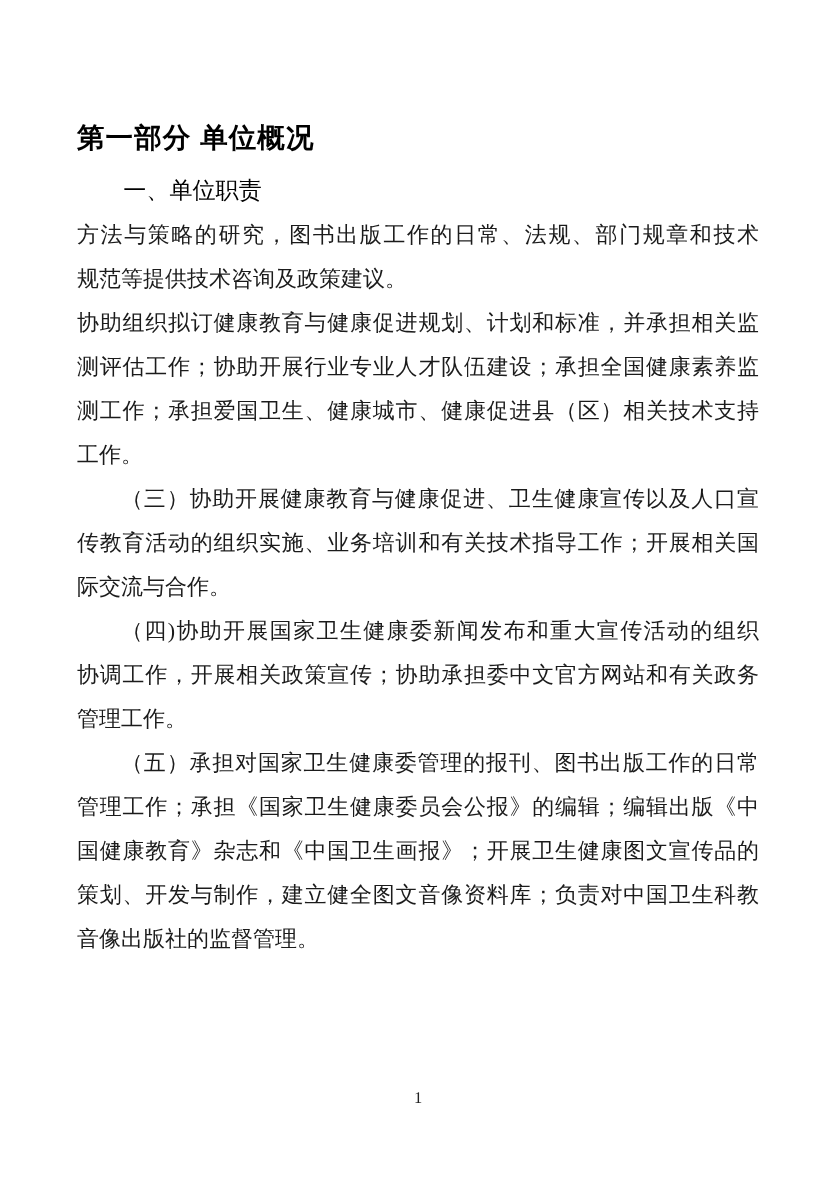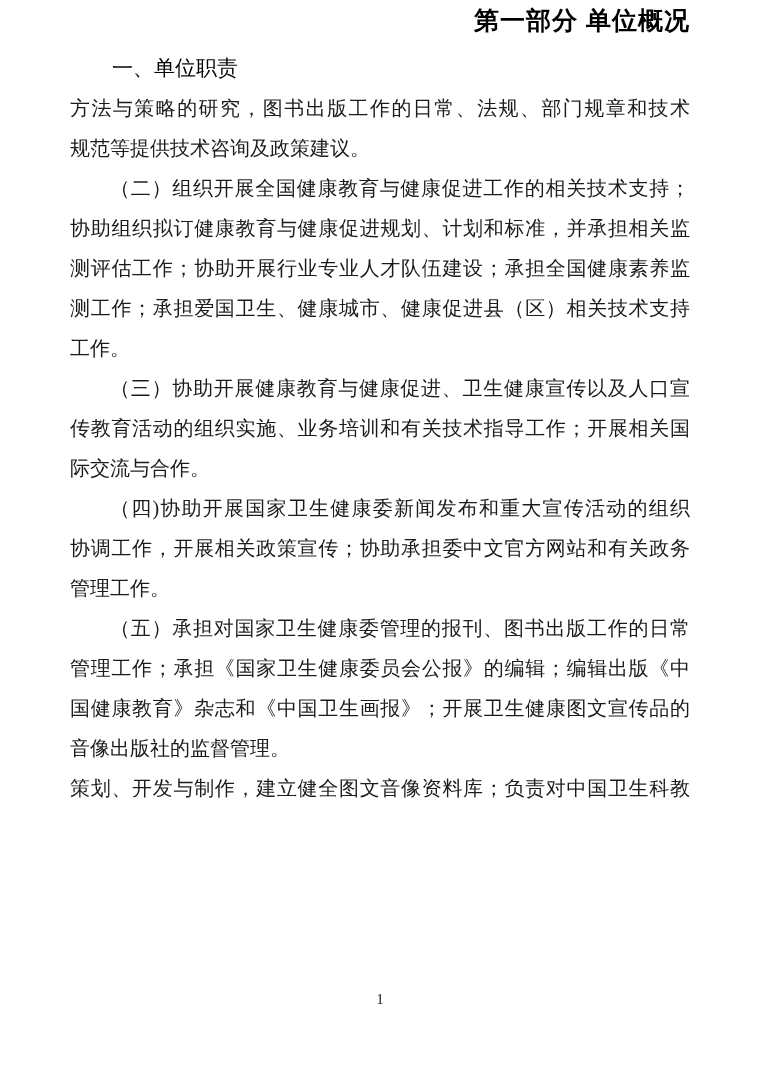--- a/index.html
+++ b/index.html
@@ -13,22 +13,23 @@
     height: 1074px;
     margin: 0 auto;
     background: #ffffff;
     box-sizing: border-box;
     padding: 0 70px;
     overflow: hidden;
     font-family: "Liberation Serif", serif;
     color: #1b1b1b;
   }
   .doc-title {
+    padding-top: 106px;
     line-height: 40px;
-    text-align: right;
+    text-align: left;
     font-family: "Liberation Sans", sans-serif;
     font-weight: bold;
     font-size: 25px;
     letter-spacing: 1px;
     color: #000000;
   }
   .section-heading {
     margin-top: 8px;
     line-height: 40px;
     font-family: "Liberation Sans", sans-serif;
@@ -75,21 +76,20 @@
   <div class="section-heading">一、单位职责</div>
 
   <div class="body">
 
     <div class="paragraph">
       <div class="line">方法与策略的研究，图书出版工作的日常、法规、部门规章和技术</div>
       <div class="line last">规范等提供技术咨询及政策建议。</div>
     </div>
 
     <div class="paragraph">
-      <div class="line first">（二）组织开展全国健康教育与健康促进工作的相关技术支持；</div>
       <div class="line">协助组织拟订健康教育与健康促进规划、计划和标准，并承担相关监</div>
       <div class="line">测评估工作；协助开展行业专业人才队伍建设；承担全国健康素养监</div>
       <div class="line">测工作；承担爱国卫生、健康城市、健康促进县（区）相关技术支持</div>
       <div class="line last">工作。</div>
     </div>
 
     <div class="paragraph">
       <div class="line first">（三）协助开展健康教育与健康促进、卫生健康宣传以及人口宣</div>
       <div class="line">传教育活动的组织实施、业务培训和有关技术指导工作；开展相关国</div>
       <div class="line last">际交流与合作。</div>
@@ -98,21 +98,21 @@
     <div class="paragraph">
       <div class="line first">（四)协助开展国家卫生健康委新闻发布和重大宣传活动的组织</div>
       <div class="line">协调工作，开展相关政策宣传；协助承担委中文官方网站和有关政务</div>
       <div class="line last">管理工作。</div>
     </div>
 
     <div class="paragraph">
       <div class="line first">（五）承担对国家卫生健康委管理的报刊、图书出版工作的日常</div>
       <div class="line">管理工作；承担《国家卫生健康委员会公报》的编辑；编辑出版《中</div>
       <div class="line">国健康教育》杂志和《中国卫生画报》；开展卫生健康图文宣传品的</div>
+      <div class="line">策划、开发与制作，建立健全图文音像资料库；负责对中国卫生科教</div>
       <div class="line last">音像出版社的监督管理。</div>
-      <div class="line">策划、开发与制作，建立健全图文音像资料库；负责对中国卫生科教</div>
     </div>
 
   </div>
 
   <div class="page-number">1</div>
 
 </div>
 
 </body></html>

